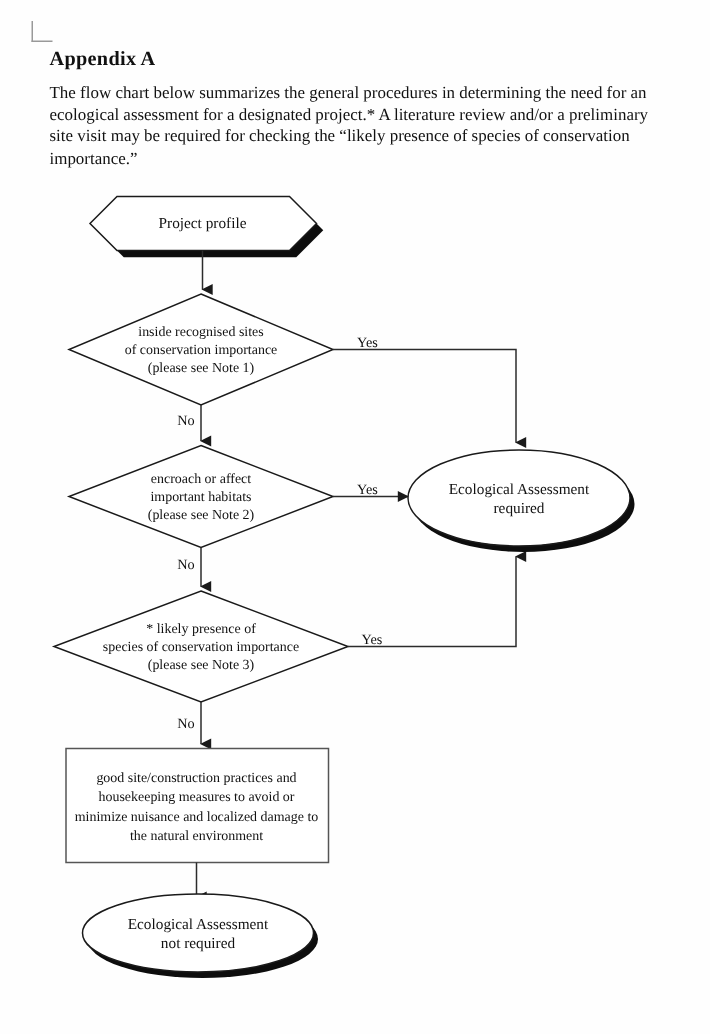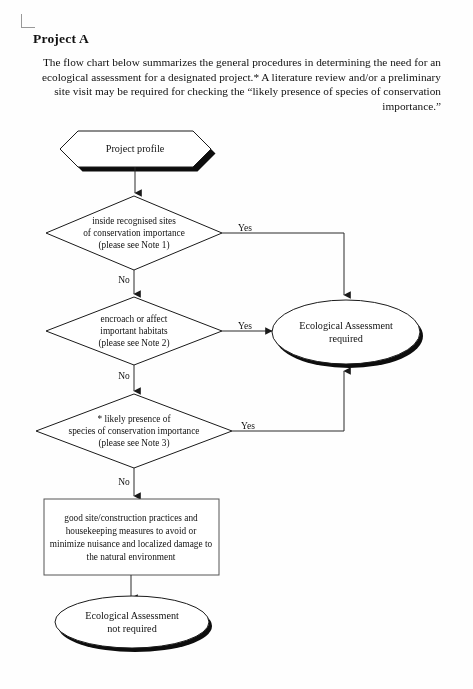--- a/index.html
+++ b/index.html
@@ -42,21 +42,21 @@
     letter-spacing: 0.2px;
     white-space: nowrap;
   }
   .intro-para {
     position: absolute;
     left: 33px;
     top: 55px;
     width: 408px;
     font-size: 11.3px;
     line-height: 14.6px;
-    text-align: right;
+    text-align: left;
   }
   
   #flow {
     position: absolute;
     left: 0;
     top: 0;
     width: 473px;
     height: 689px;
   }
   .node-label {
@@ -94,21 +94,21 @@
     stroke-width: 1;
   }
 </style>
 </head>
 <body>
 
 <div id="page">
 
   <div class="corner-mark"></div>
 
-  <div class="appendix-title">Project A</div>
+  <div class="appendix-title">Appendix A</div>
 
   <div class="intro-para">The flow chart below summarizes the general procedures in determining the need for an ecological assessment for a designated project.* A literature review and/or a preliminary site visit may be required for checking the “likely presence of species of conservation importance.”</div>
 
   <svg id="flow" viewBox="0 0 473 689">
     <defs>
       <marker id="arrowDown" markerWidth="9" markerHeight="9" refX="4.5" refY="7.6" orient="auto" markerUnits="userSpaceOnUse">
         <path d="M0.8,0.8 L8.2,0.8 L4.5,8.2 Z" fill="#1a1a1a"></path>
       </marker>
       <marker id="arrowUp" markerWidth="9" markerHeight="9" refX="4.5" refY="1.2" orient="auto" markerUnits="userSpaceOnUse">
         <path d="M4.5,0.6 L8.2,8.0 L0.8,8.0 Z" fill="#1a1a1a"></path>

